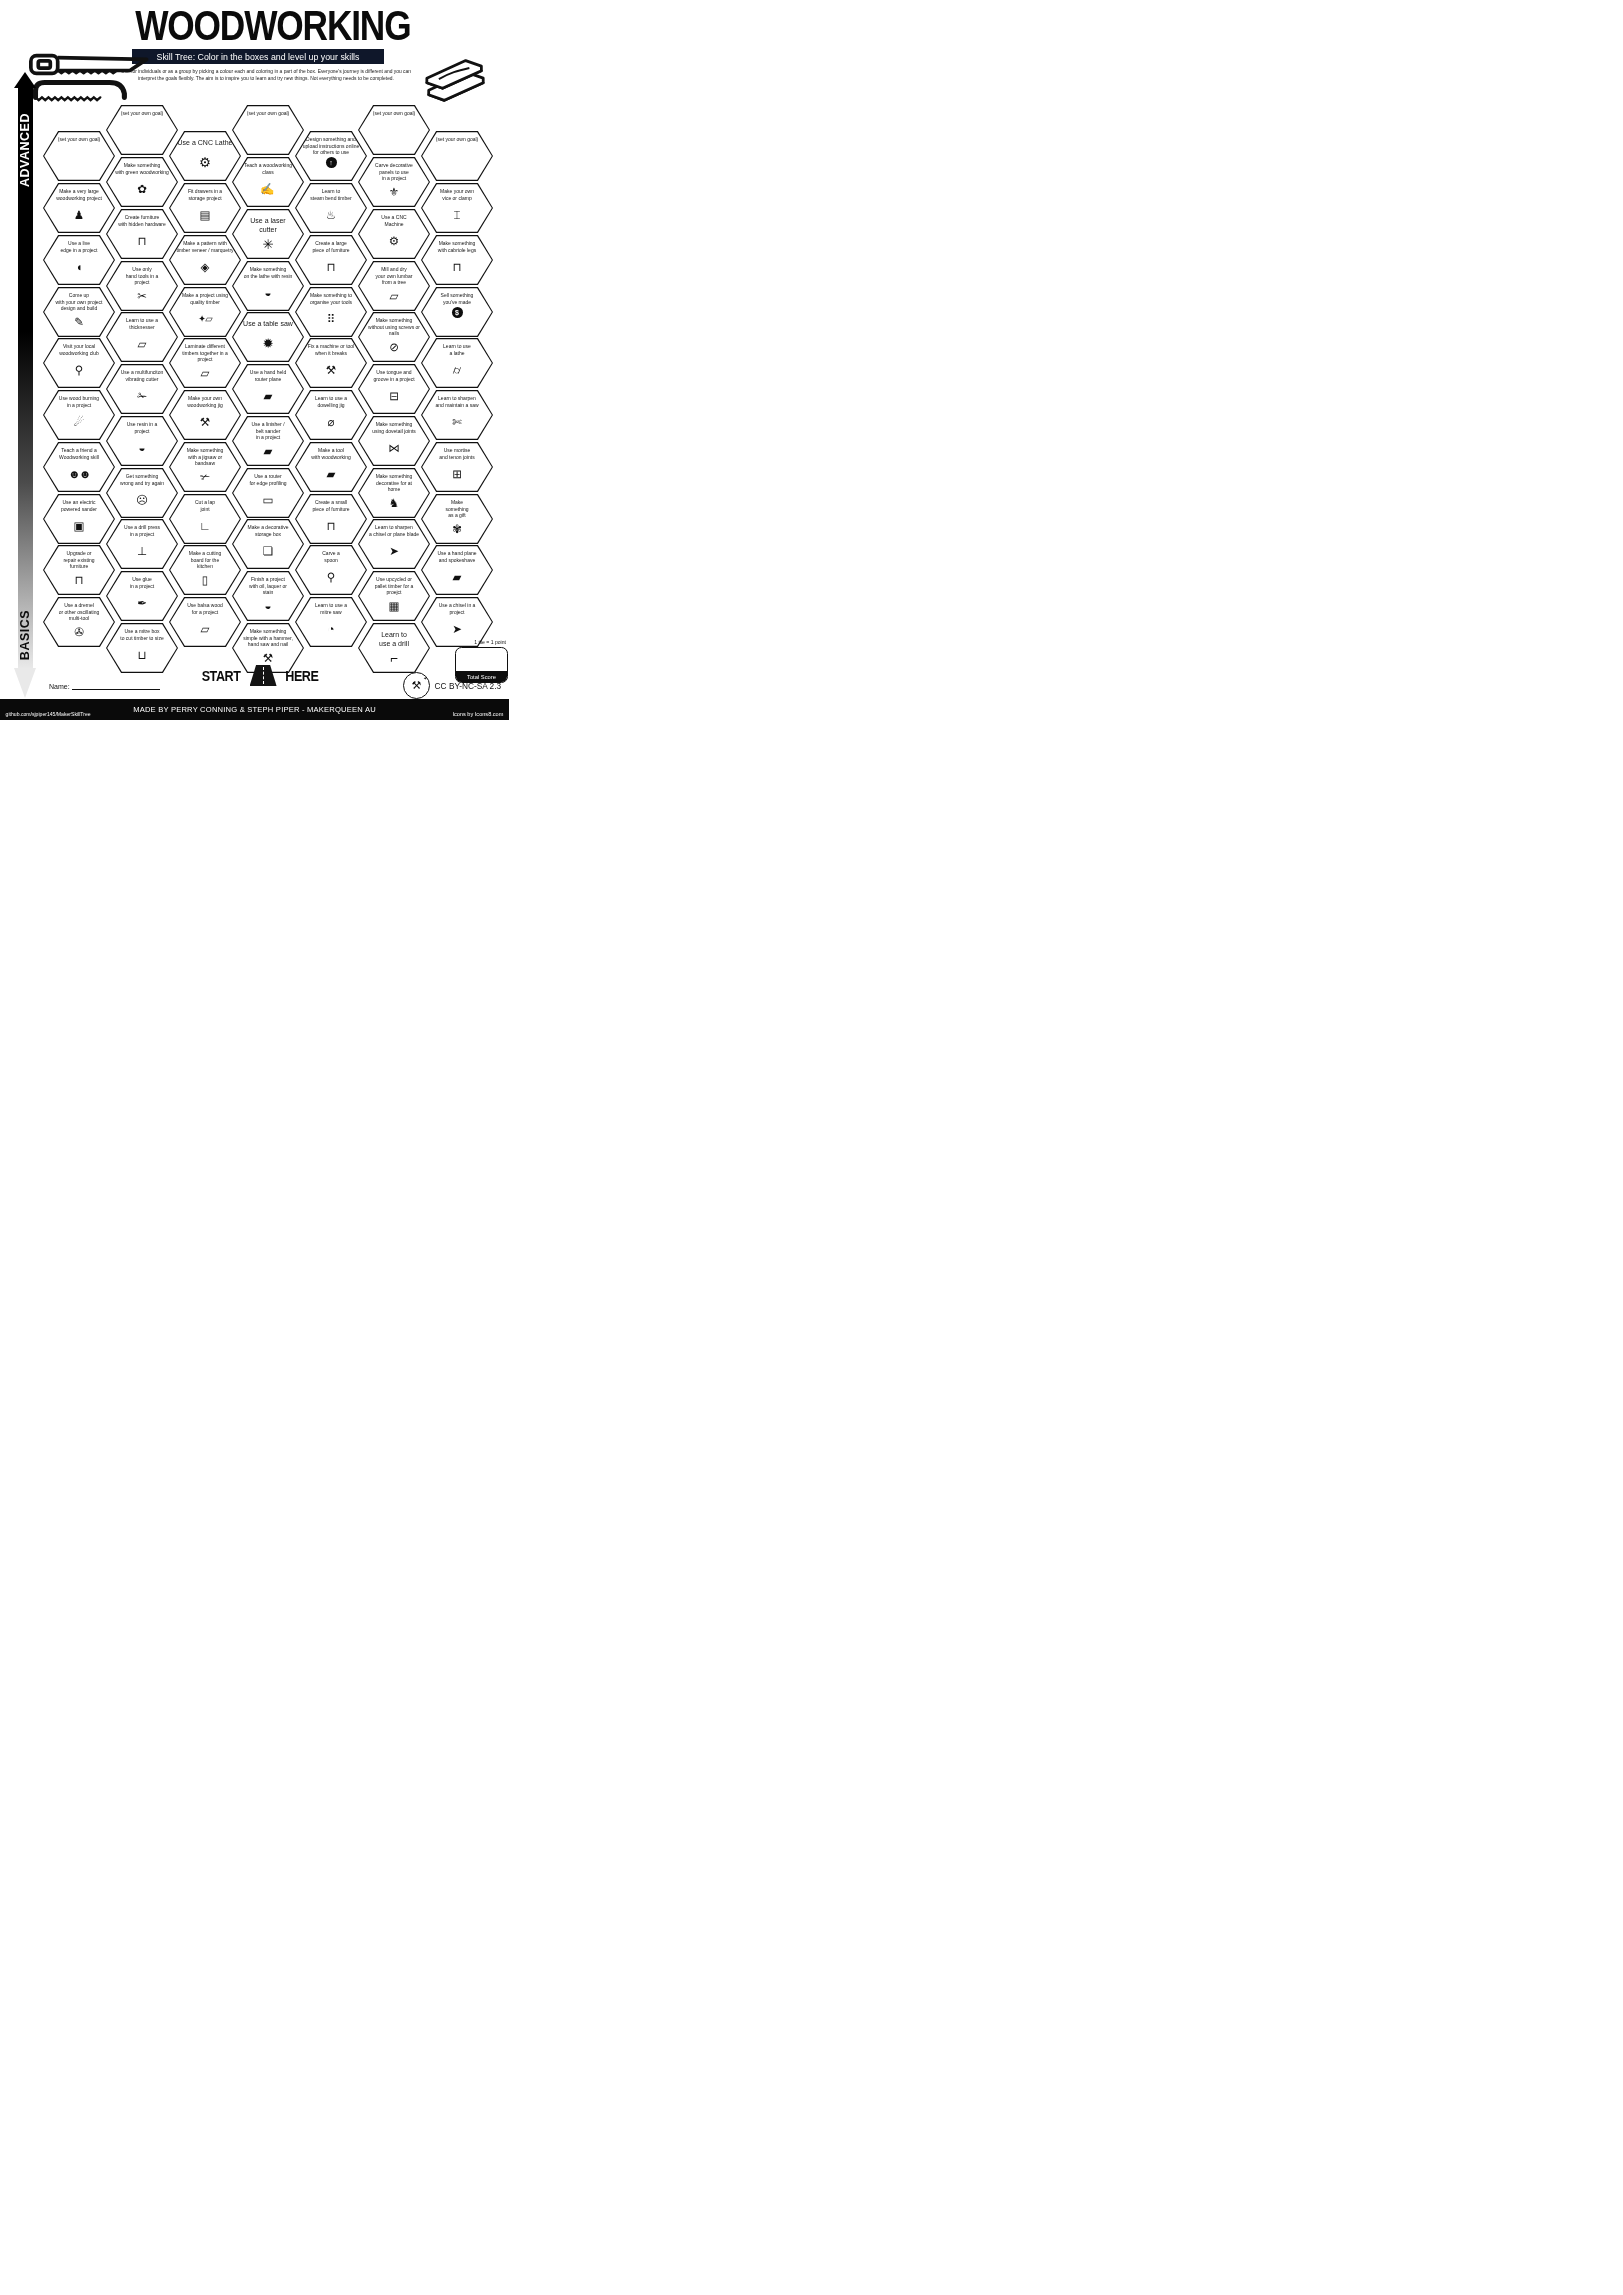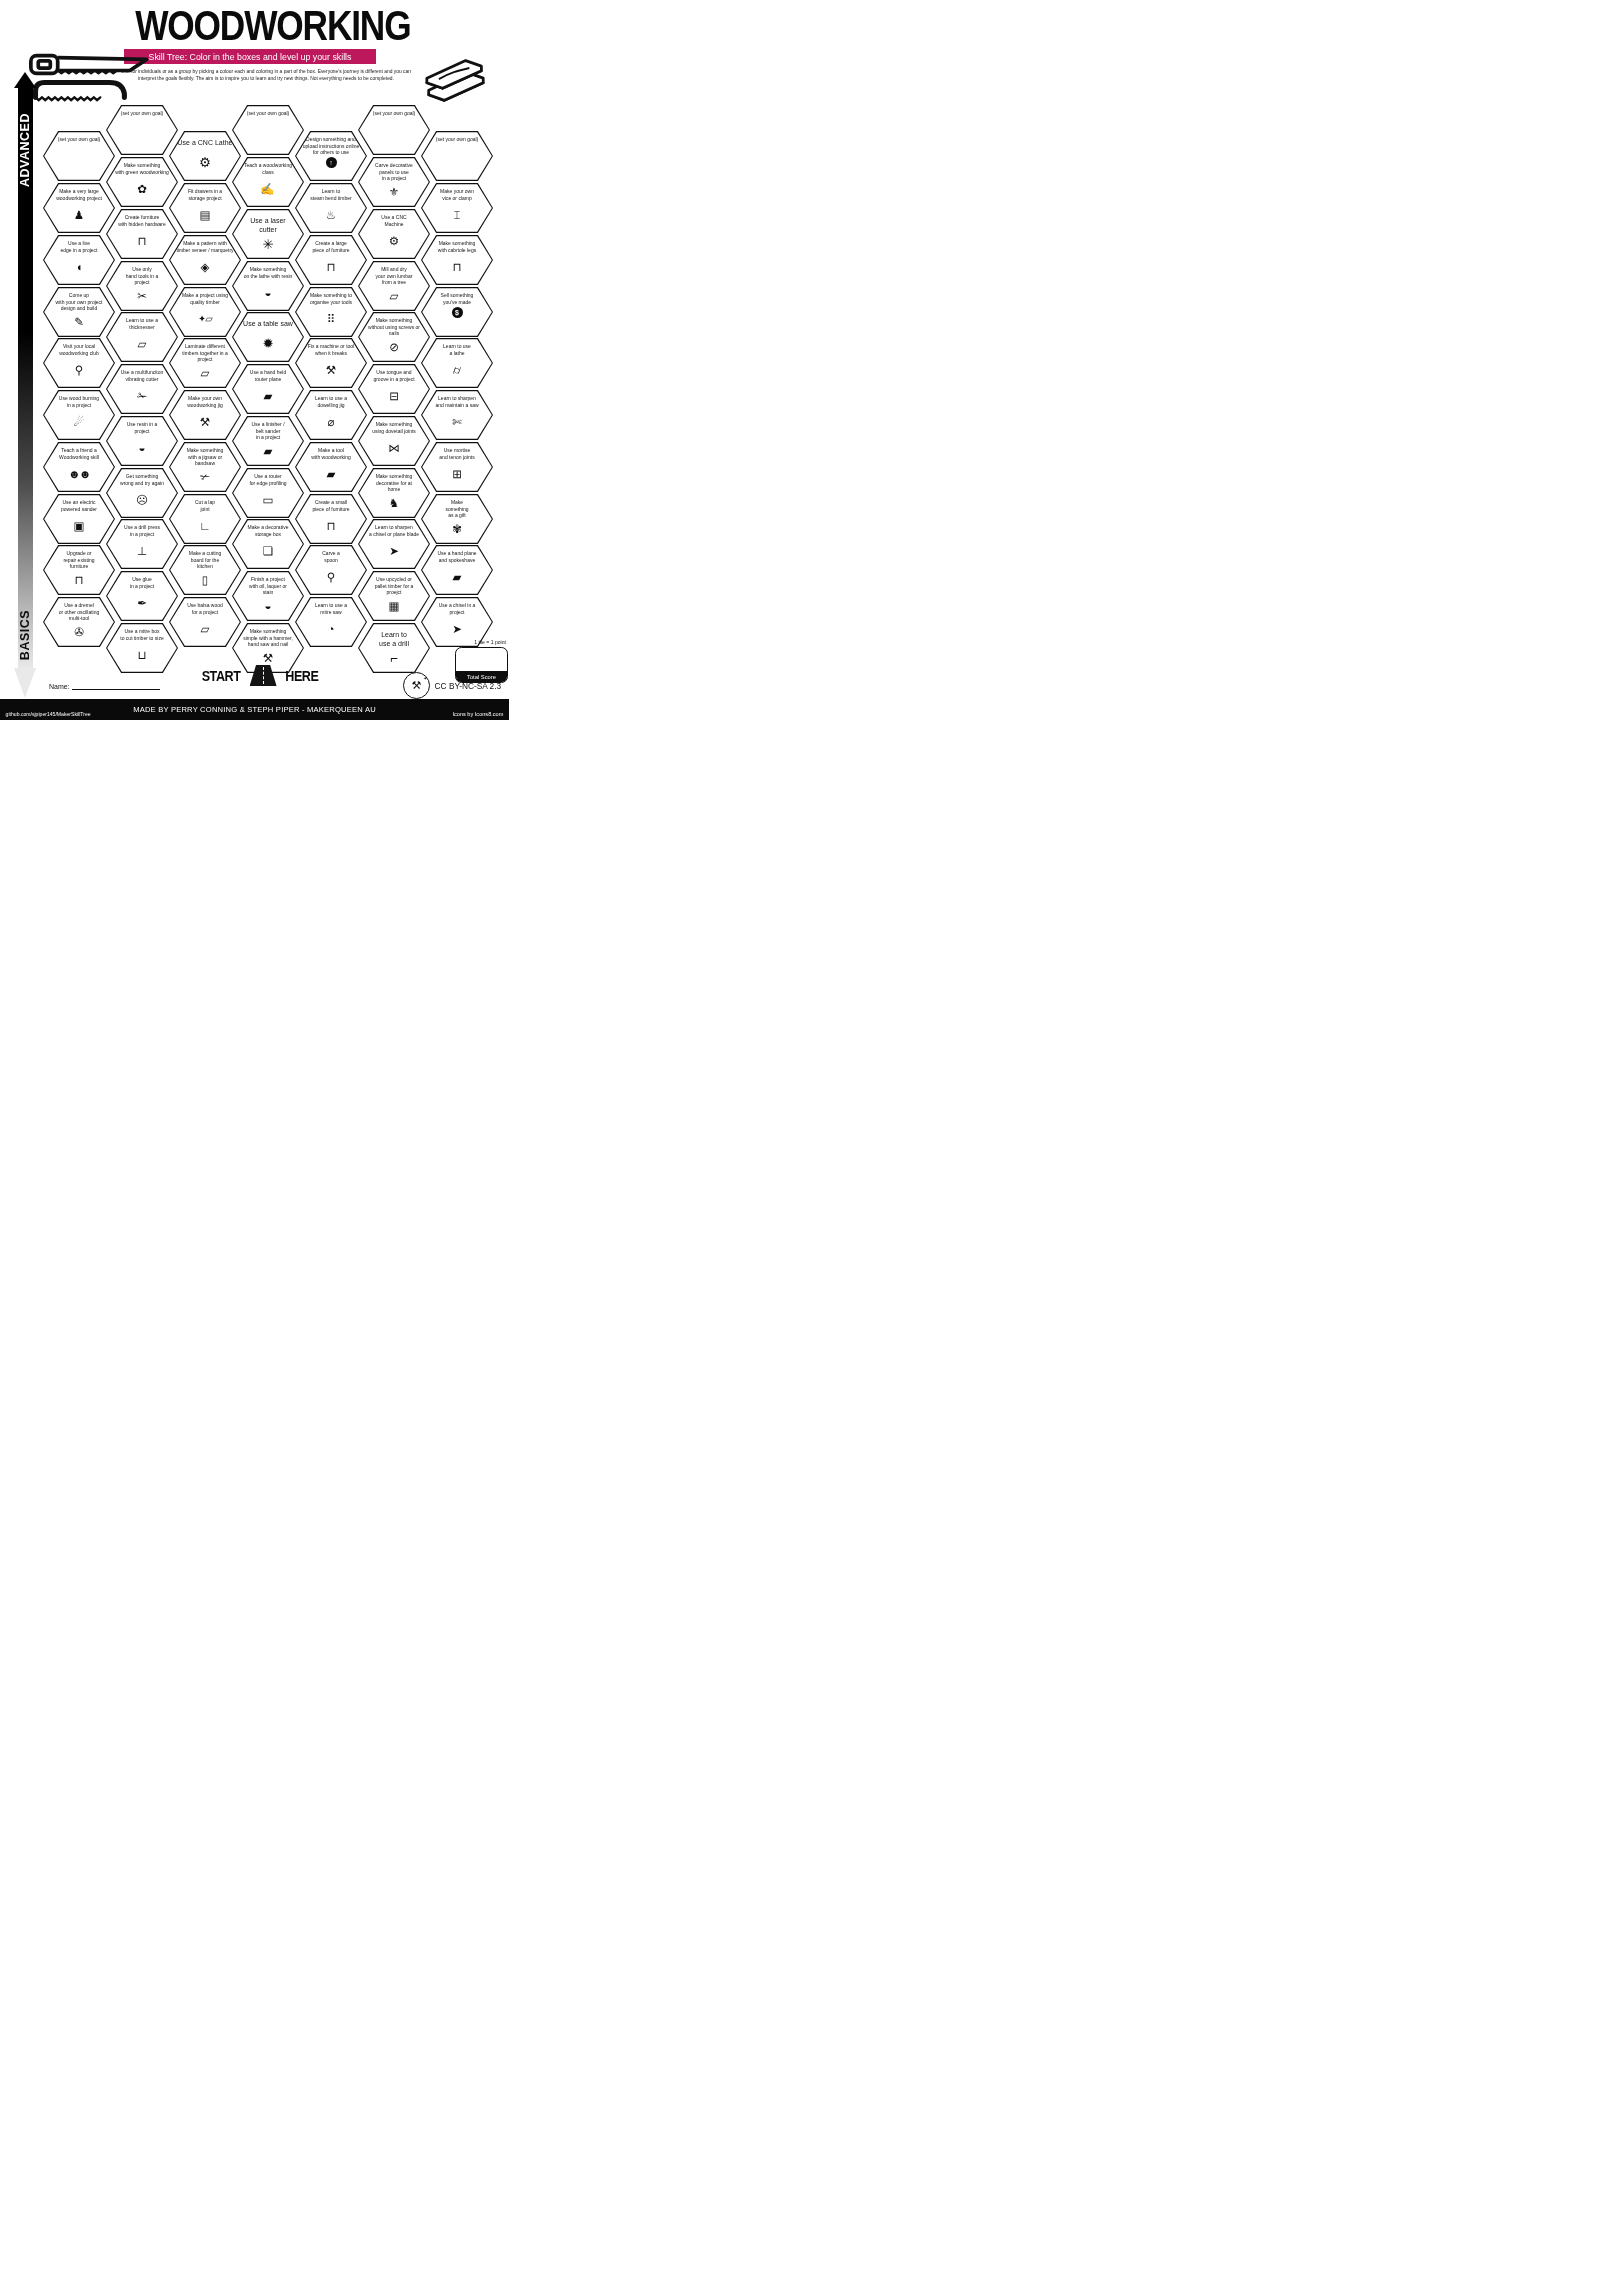--- a/index.html
+++ b/index.html
@@ -2,21 +2,21 @@
 <html style="font-size:7.4px"><head>
 <meta charset="utf-8">
 <style>
   html,body{margin:0;padding:0;background:#fff;}
   .page{position:relative;width:509px;height:912px;background:#fff;overflow:hidden;
         font-family:"Liberation Sans",sans-serif;color:#111;}
   
   .title{position:absolute;left:106px;top:0.9px;width:324px;text-align:center;
          font-size:43px;font-weight:bold;letter-spacing:-1.4px;color:#0b0b0b;
          transform:scaleX(0.82);transform-origin:center;}
-  .subtitle-bar{position:absolute;left:124px;top:49px;width:252px;height:15px;background:#be185d;
+  .subtitle-bar{position:absolute;left:132px;top:49px;width:252px;height:15px;background:#0f172a;
                 display:flex;align-items:center;justify-content:center;text-align:right;}
   .subtitle-bar span{color:#fff;font-size:8.8px;font-weight:400;white-space:nowrap;}
   .intro{position:absolute;left:118px;top:68px;width:296px;text-align:center;
          font-size:4.9px;line-height:1.45;color:#181818;white-space:pre-line;}
   
   .saws{position:absolute;left:27px;top:52px;}
   .lumber{position:absolute;left:425px;top:54px;}
   
   .lvl-arrow{position:absolute;left:0;top:0;}
   .arrow-head-up{position:absolute;left:14.3px;top:72px;width:0;height:0;

